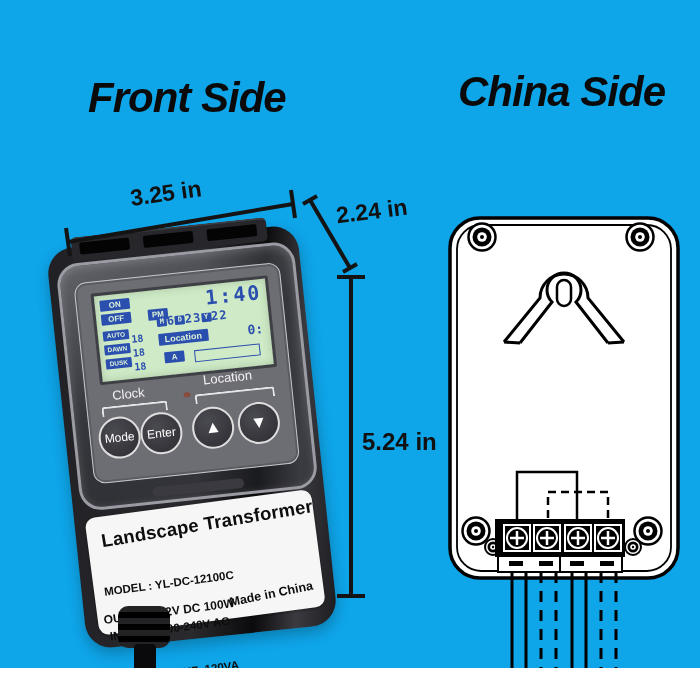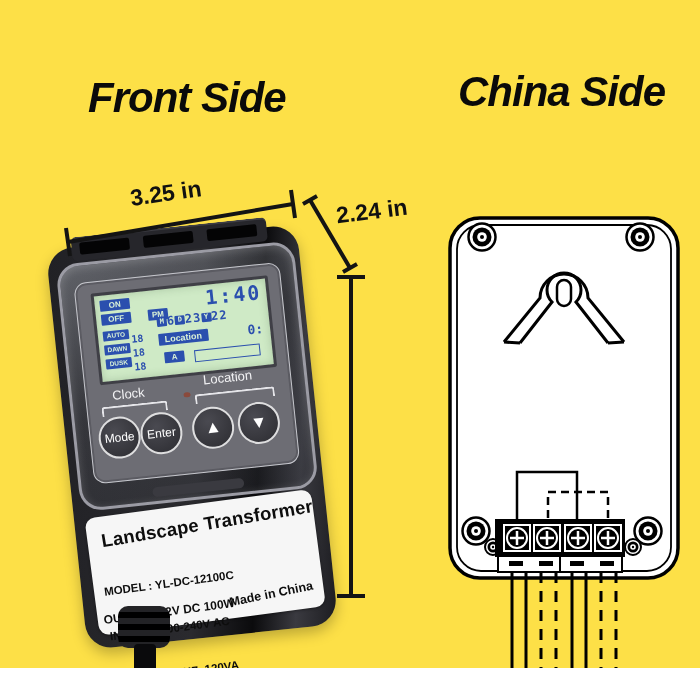--- a/index.html
+++ b/index.html
@@ -1,16 +1,16 @@
 <!DOCTYPE html>
 <html><head>
 <meta charset="utf-8">
 <style>
   html,body{margin:0;padding:0;background:#fff;}
-  .canvas{position:relative;width:700px;height:668px;background:#fde047;overflow:hidden;
+  .canvas{position:relative;width:700px;height:668px;background:#0ea5e9;overflow:hidden;
           font-family:"Liberation Sans",sans-serif;color:#0a0a0a;}
 
   
   .side-title{position:absolute;font-weight:bold;font-style:italic;font-size:42px;letter-spacing:-1px;color:#0a0a0a;}
 
   
   .dim-label{position:absolute;font-weight:bold;font-size:23px;color:#111;}
 
   
   .device{position:absolute;left:66px;top:236px;width:252px;height:402px;transform:rotate(-6deg);transform-origin:50% 50%;}
@@ -74,20 +74,21 @@
 </head>
 <body>
 
 <div class="canvas">
 
   <div class="side-title" style="left:88px;top:74px;">Front Side</div>
   <div class="side-title" style="left:458px;top:68px;">China Side</div>
 
   <div class="dim-label" style="left:130px;top:180px;transform:rotate(-8deg);">3.25 in</div>
   <div class="dim-label" style="left:336px;top:198px;transform:rotate(-7deg);">2.24 in</div>
+  <div class="dim-label" style="left:362px;top:428px;font-size:24px;">5.24 in</div>
 
   <div class="device">
     <div class="body"></div>
     <div class="hinge">
       <div class="slot" style="left:8px;"></div>
       <div class="slot" style="left:72px;"></div>
       <div class="slot" style="left:136px;"></div>
     </div>
     <div class="cover">
       <div class="panel">

